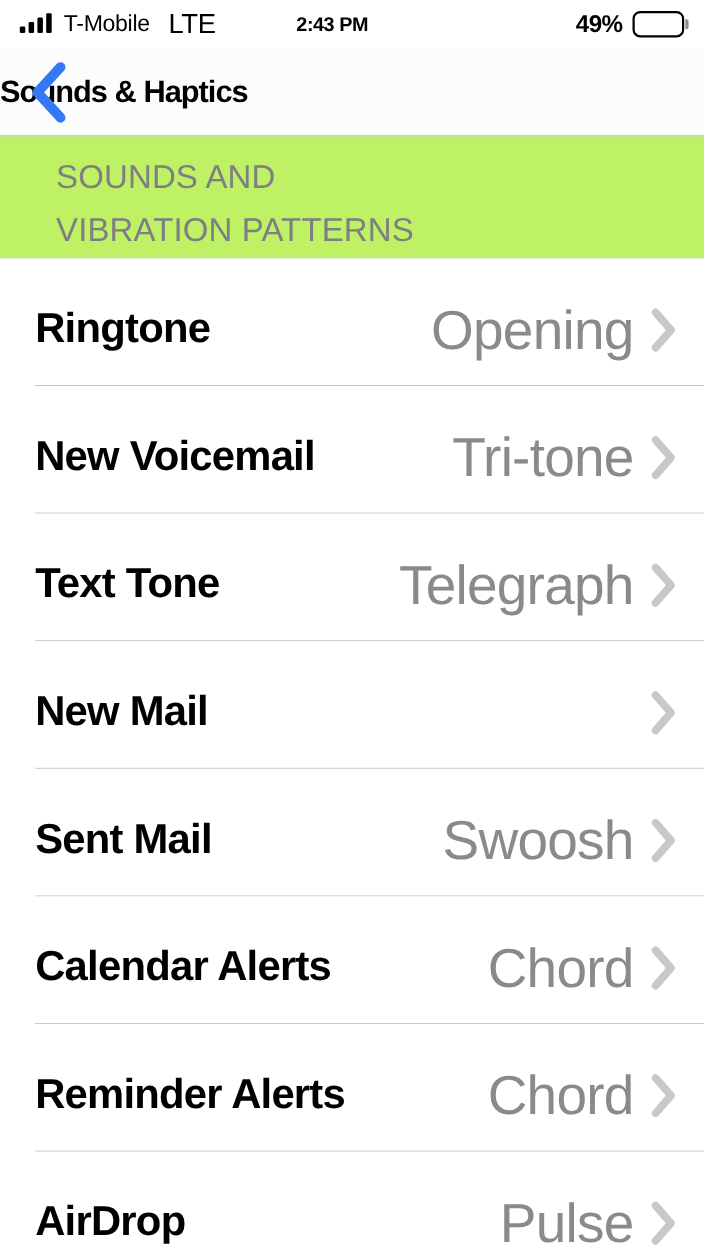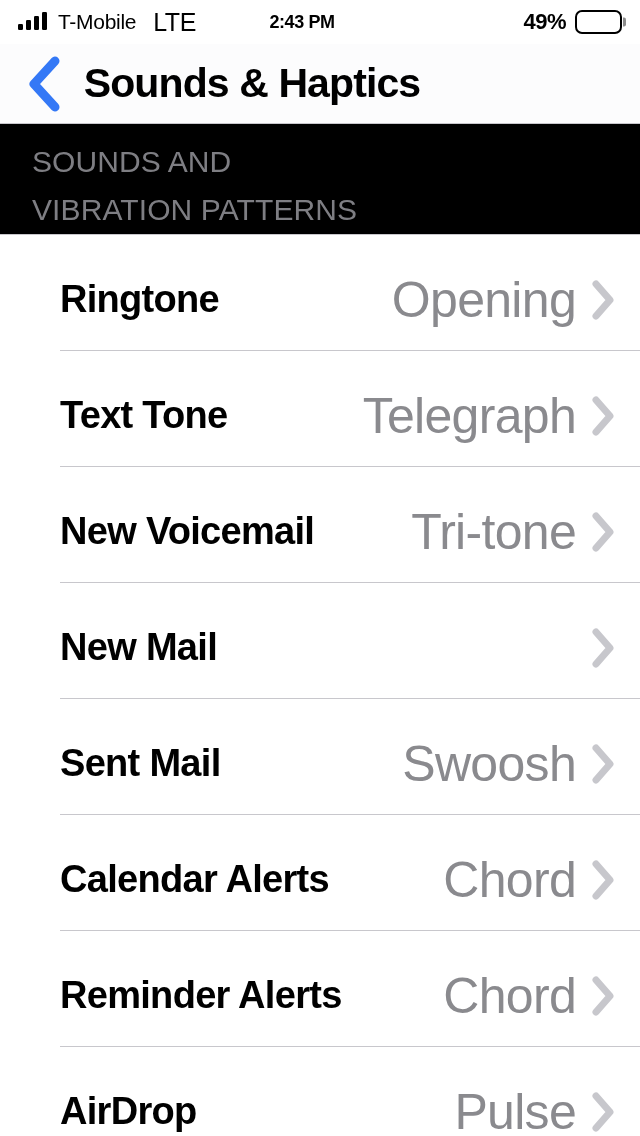--- a/index.html
+++ b/index.html
@@ -143,37 +143,36 @@
     height: 79px;
     width: 72px;
     display: flex;
     align-items: center;
     justify-content: center;
     cursor: pointer;
   }
   .back-chevron { display: block; }
   .nav-title {
     width: 504px;
-    text-align: center;
-    font-size: 41px;
+    font-size: 28px;
     font-weight: 700;
     color: #000;
     letter-spacing: -0.9px;
   }
 
   
   .section-header {
     position: absolute;
     top: 123px; left: 0;
     width: 640px;
     height: 112px;
-    background: #000000;
+    background: #bef264;
     border-top: 1px solid #c8c7cc;
     border-bottom: 1px solid #c8c7cc;
-    padding: 14px 32px 0 32px;
+    padding: 14px 32px 0 51px;
   }
   .section-header-text {
     font-size: 30px;
     line-height: 48px;
     color: #7e7e83;
     letter-spacing: 0.1px;
     font-weight: 400;
     white-space: pre-line;
   }
 
@@ -185,21 +184,20 @@
     width: 640px;
   }
   .row {
     position: relative;
     height: 116px;
     background: #ffffff;
     display: flex;
     align-items: center;
     padding: 13px 24px 0 32px;
     cursor: pointer;
-    margin-left: 28px;
   }
   .row-separator {
     position: absolute;
     bottom: 0;
     left: 32px;
     right: 0;
     height: 1px;
     background: #c8c7cc;
   }
   .row-label {
@@ -273,40 +271,40 @@
         <span class="row-label">Ringtone</span>
         <span class="row-right">
           <span class="row-value">Opening</span>
           <svg class="chevron-right" width="26" height="42" viewBox="0 0 26 42" fill="none">
             <path d="M6 5 L20 21 L6 37" stroke="#c7c7cc" stroke-width="7" stroke-linecap="round" stroke-linejoin="round"></path>
           </svg>
         </span>
         <span class="row-separator"></span>
       </div>
       <div class="row">
+        <span class="row-label">New Voicemail</span>
+        <span class="row-right">
+          <span class="row-value">Tri-tone</span>
+          <svg class="chevron-right" width="26" height="42" viewBox="0 0 26 42" fill="none">
+            <path d="M6 5 L20 21 L6 37" stroke="#c7c7cc" stroke-width="7" stroke-linecap="round" stroke-linejoin="round"></path>
+          </svg>
+        </span>
+        <span class="row-separator"></span>
+      </div>
+      <div class="row">
         <span class="row-label">Text Tone</span>
         <span class="row-right">
           <span class="row-value">Telegraph</span>
           <svg class="chevron-right" width="26" height="42" viewBox="0 0 26 42" fill="none">
             <path d="M6 5 L20 21 L6 37" stroke="#c7c7cc" stroke-width="7" stroke-linecap="round" stroke-linejoin="round"></path>
           </svg>
         </span>
         <span class="row-separator"></span>
       </div>
       <div class="row">
-        <span class="row-label">New Voicemail</span>
-        <span class="row-right">
-          <span class="row-value">Tri-tone</span>
-          <svg class="chevron-right" width="26" height="42" viewBox="0 0 26 42" fill="none">
-            <path d="M6 5 L20 21 L6 37" stroke="#c7c7cc" stroke-width="7" stroke-linecap="round" stroke-linejoin="round"></path>
-          </svg>
-        </span>
-        <span class="row-separator"></span>
-      </div>
-      <div class="row">
         <span class="row-label">New Mail</span>
         <span class="row-right">
           <svg class="chevron-right" width="26" height="42" viewBox="0 0 26 42" fill="none">
             <path d="M6 5 L20 21 L6 37" stroke="#c7c7cc" stroke-width="7" stroke-linecap="round" stroke-linejoin="round"></path>
           </svg>
         </span>
         <span class="row-separator"></span>
       </div>
       <div class="row">
         <span class="row-label">Sent Mail</span>

